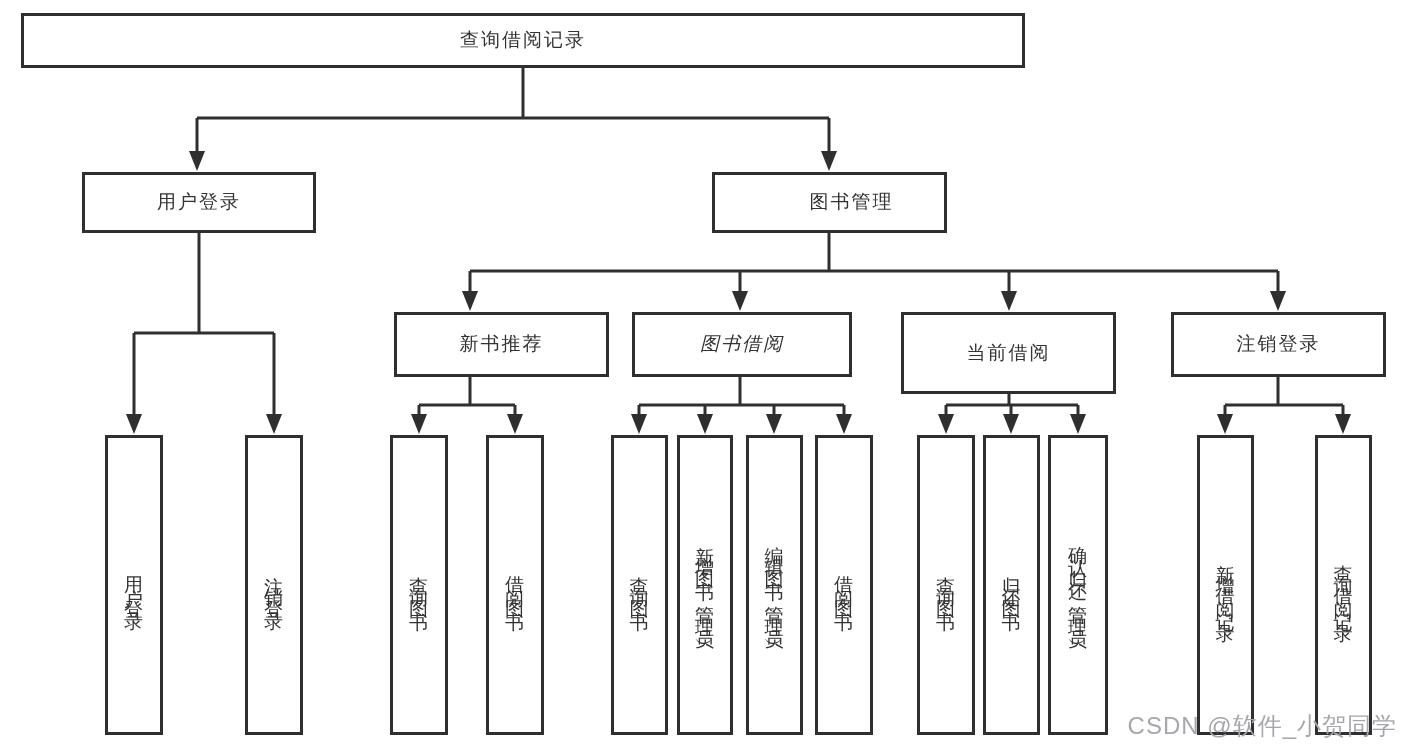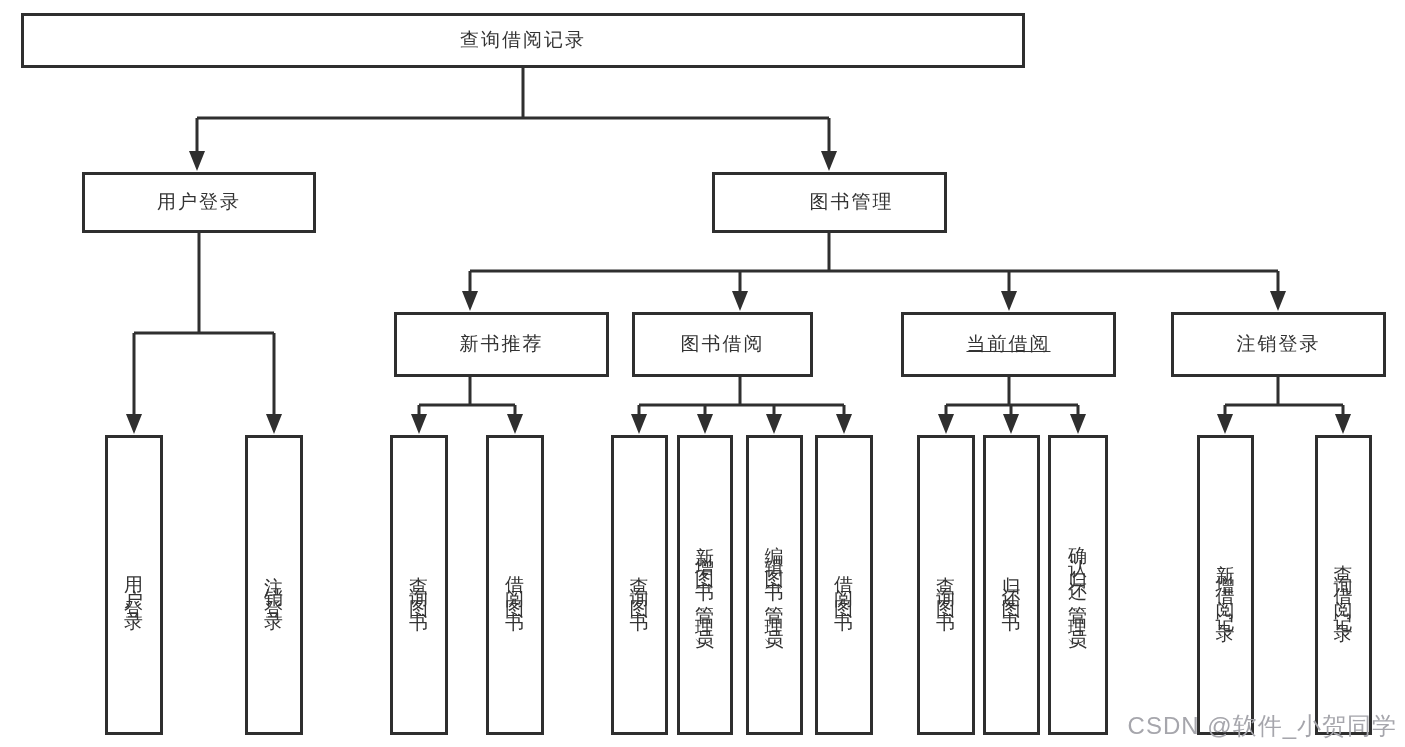--- a/index.html
+++ b/index.html
@@ -109,24 +109,24 @@
   <div class="node h-node" style="left:82px; top:172px; width:234px; height:61px;">
     <span>用户登录</span>
   </div>
   <div class="node h-node" style="left:712px; top:172px; width:235px; height:61px;padding-left:44px;">
     <span>图书管理</span>
   </div>
 
   <div class="node h-node" style="left:363px; top:312px; width:215px; height:65px;margin-left:31px;">
     <span>新书推荐</span>
   </div>
-  <div class="node h-node" style="left:632px; top:312px; width:181px; height:65px;">
+  <div class="node h-node" style="left:632px; top:312px; width:220px; height:65px;font-style:italic;">
     <span>图书借阅</span>
   </div>
-  <div class="node h-node" style="left:901px; top:312px; width:215px; height:65px;text-decoration:underline;">
+  <div class="node h-node" style="left:901px; top:312px; width:215px; height:82px;">
     <span>当前借阅</span>
   </div>
   <div class="node h-node" style="left:1171px; top:312px; width:215px; height:65px;">
     <span>注销登录</span>
   </div>
 
   <div class="node v-node" style="left:105px; top:435px; width:58px; height:300px;">
     <span>用户登录</span>
   </div>
   <div class="node v-node" style="left:245px; top:435px; width:58px; height:300px;">

